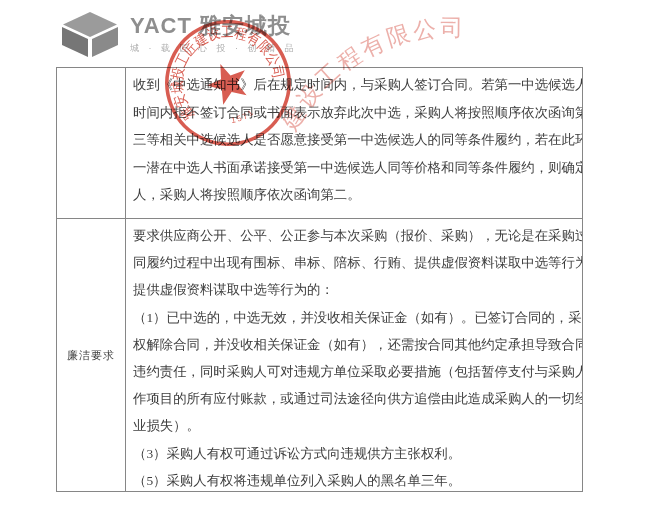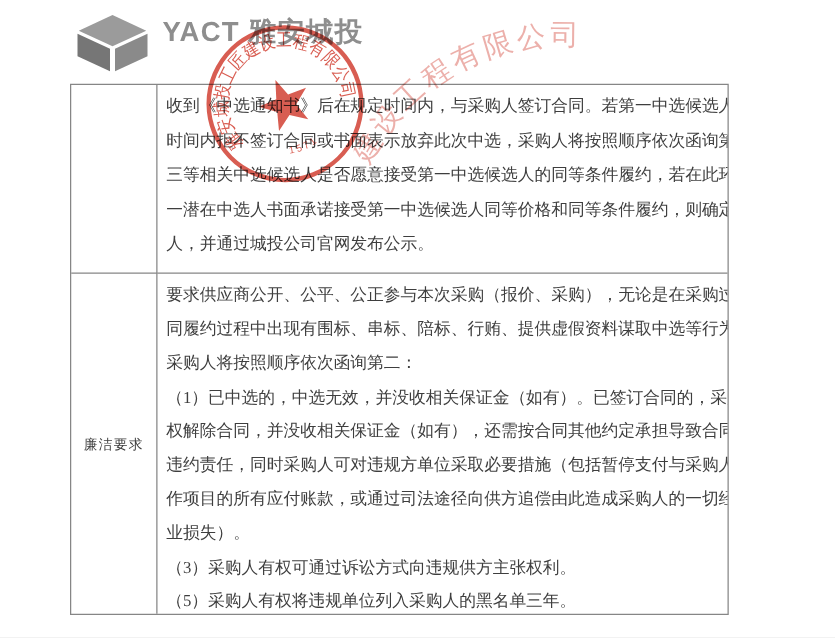--- a/index.html
+++ b/index.html
@@ -47,37 +47,38 @@
       <svg width="60" height="47" viewBox="0 0 60 47">
         <polygon points="30,1 57,13.5 30,26 3,13.5" fill="#9b9b9b"></polygon>
         <polygon points="2,16 28,28 28,46 2,34" fill="#767676"></polygon>
         <polygon points="58,16 32,28 32,46 58,34" fill="#8a8a8a"></polygon>
       </svg>
     </div>
     <div class="logo-text">
       <div class="brand-line">
         <span>YACT</span><span class="brand-cn">雅安城投</span>
       </div>
+      <div class="tagline">城 · 载 匠 心   投 · 创 精 品</div>
     </div>
   </div>
 
   <div class="doc-table">
     <div class="cell c-label c-rowdiv"></div>
     <div class="cell c-content c-rowdiv row1">
         <div class="text-line">收到《中选通知书》后在规定时间内，与采购人签订合同。若第一中选候选人在规定</div>
         <div class="text-line">时间内拒不签订合同或书面表示放弃此次中选，采购人将按照顺序依次函询第二、第</div>
         <div class="text-line">三等相关中选候选人是否愿意接受第一中选候选人的同等条件履约，若在此环节中任</div>
         <div class="text-line">一潜在中选人书面承诺接受第一中选候选人同等价格和同等条件履约，则确定为中选</div>
-        <div class="text-line">人，并通过城投公司官网发布公示。</div>
+        <div class="text-line">人，采购人将按照顺序依次函询第二。</div>
       </div>
     <div class="cell c-label">廉洁要求</div>
     <div class="cell c-content row2">
         <div class="text-line">要求供应商公开、公平、公正参与本次采购（报价、采购），无论是在采购过程或合</div>
         <div class="text-line">同履约过程中出现有围标、串标、陪标、行贿、提供虚假资料谋取中选等行为的，采</div>
-        <div class="text-line">采购人将按照顺序依次函询第二：</div>
+        <div class="text-line">提供虚假资料谋取中选等行为的：</div>
         <div class="text-line">（1）已中选的，中选无效，并没收相关保证金（如有）。已签订合同的，采购人有</div>
         <div class="text-line">权解除合同，并没收相关保证金（如有），还需按合同其他约定承担导致合同终止的</div>
         <div class="text-line">违约责任，同时采购人可对违规方单位采取必要措施（包括暂停支付与采购人相关合</div>
         <div class="text-line">作项目的所有应付账款，或通过司法途径向供方追偿由此造成采购人的一切经济及商</div>
         <div class="text-line">业损失）。</div>
         <div class="text-line">（3）采购人有权可通过诉讼方式向违规供方主张权利。</div>
         <div class="text-line">（5）采购人有权将违规单位列入采购人的黑名单三年。</div>
       </div>
   </div>
 

